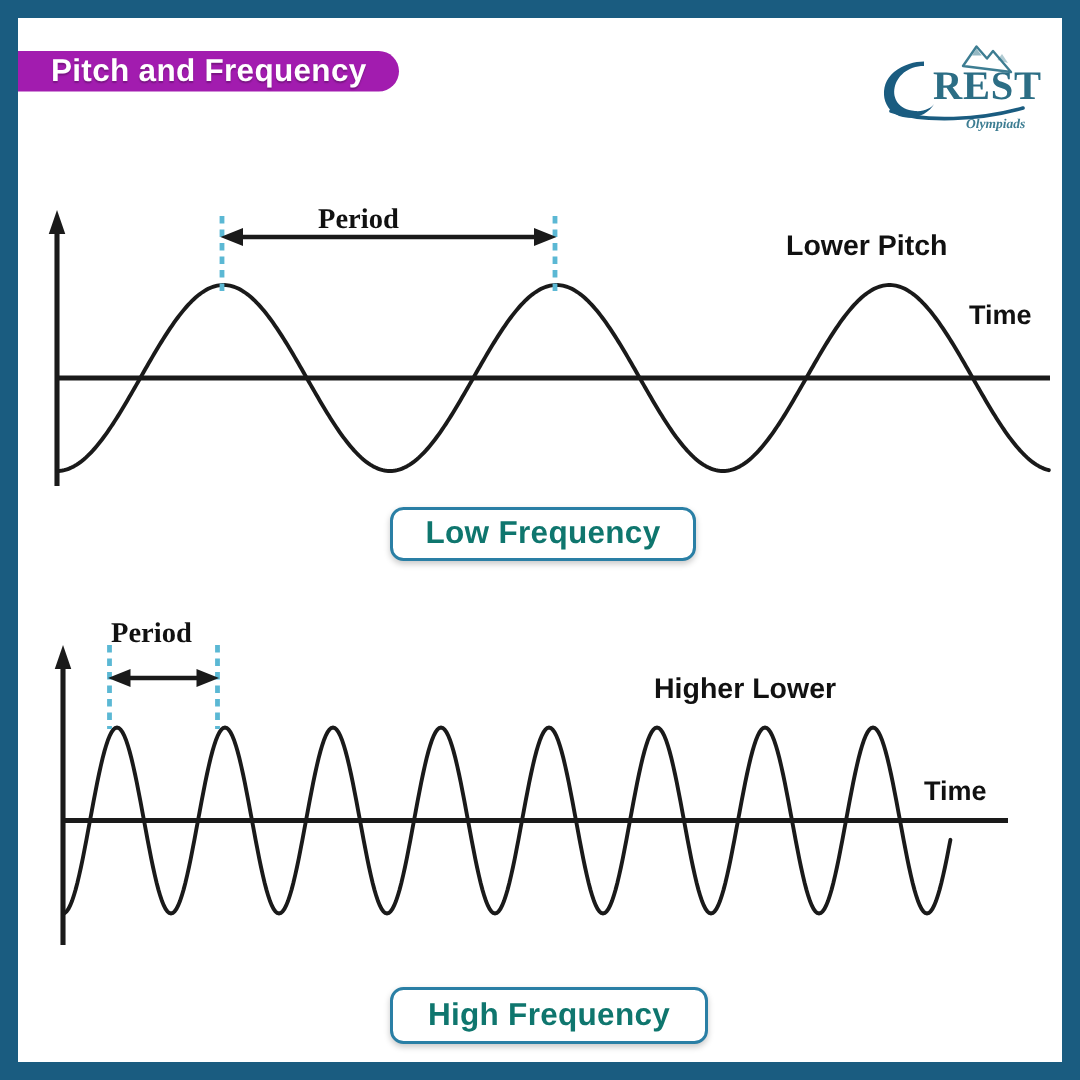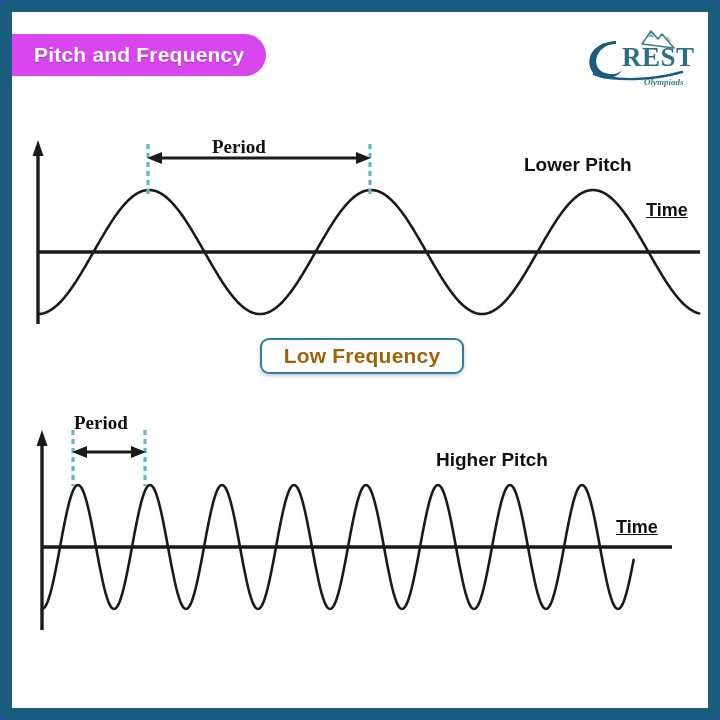--- a/index.html
+++ b/index.html
@@ -29,25 +29,25 @@
     height: 696px;
     background: #ffffff;
     overflow: hidden;
   }
 
   
   #title-banner {
     position: absolute;
     left: 0px;
     top: 22px;
-    height: 42px;
+    height: 27px;
     padding: 0 22px 0 22px;
     display: flex;
     align-items: center;
-    background: #d946ef;
+    background: #a21caf;
     border-top-right-radius: 21px;
     border-bottom-right-radius: 21px;
     z-index: 5;
   }
   #title-banner .title-text {
     color: #ffffff;
     font-size: 21px;
     font-weight: bold;
     letter-spacing: 0.2px;
     white-space: nowrap;
@@ -74,21 +74,21 @@
   
   .lbl {
     position: absolute;
     font-family: "Liberation Sans", sans-serif;
     font-weight: bold;
     color: #111111;
     white-space: nowrap;
   }
   .lbl-period { font-size: 19px; font-family: Liberation Serif, serif; }
   .lbl-pitch  { font-size: 19px; }
-  .lbl-time   { font-size: 18px; text-decoration: underline; }
+  .lbl-time   { font-size: 18px; }
 
   #lbl-period-low  { left: 200px; top: 124px; }
   #lbl-pitch-low   { left: 512px; top: 142px; text-align: right; }
   #lbl-time-low    { left: 634px; top: 188px; }
 
   #lbl-period-high { left: 62px;  top: 400px; }
   #lbl-pitch-high  { left: 424px; top: 437px; }
   #lbl-time-high   { left: 604px; top: 505px; }
 
   
@@ -98,21 +98,21 @@
     align-items: center;
     justify-content: center;
     background: #ffffff;
     border: 2.5px solid #2a7fa5;
     border-radius: 9px;
     box-shadow: 0 2px 4px rgba(0,0,0,0.22);
   }
   .caption-box .caption-text {
     font-size: 21px;
     font-weight: bold;
-    color: #a16207;
+    color: #0f766e;
     white-space: nowrap;
     letter-spacing: 0.2px;
   }
   #caption-low  { left: 248px; top: 326px; width: 204px; height: 36px; }
   #caption-high { left: 248px; top: 646px; width: 212px; height: 38px; }
 </style>
 </head>
 <body>
 
 <div id="page">
@@ -182,21 +182,24 @@
           <polygon points="134,50 119,44 119,56" fill="#1a1a1a"></polygon>
         </g>
       </svg>
     </div>
 
     <div class="lbl lbl-period" id="lbl-period-low">Period</div>
     <div class="lbl lbl-pitch" id="lbl-pitch-low">Lower Pitch</div>
     <div class="lbl lbl-time" id="lbl-time-low">Time</div>
 
     <div class="lbl lbl-period" id="lbl-period-high">Period</div>
-    <div class="lbl lbl-pitch" id="lbl-pitch-high">Higher Pitch</div>
+    <div class="lbl lbl-pitch" id="lbl-pitch-high">Higher Lower</div>
     <div class="lbl lbl-time" id="lbl-time-high">Time</div>
 
     <div class="caption-box" id="caption-low">
       <span class="caption-text">Low Frequency</span>
     </div>
+    <div class="caption-box" id="caption-high">
+      <span class="caption-text">High Frequency</span>
+    </div>
 
   </div>
 </div>
 
 </body></html>

